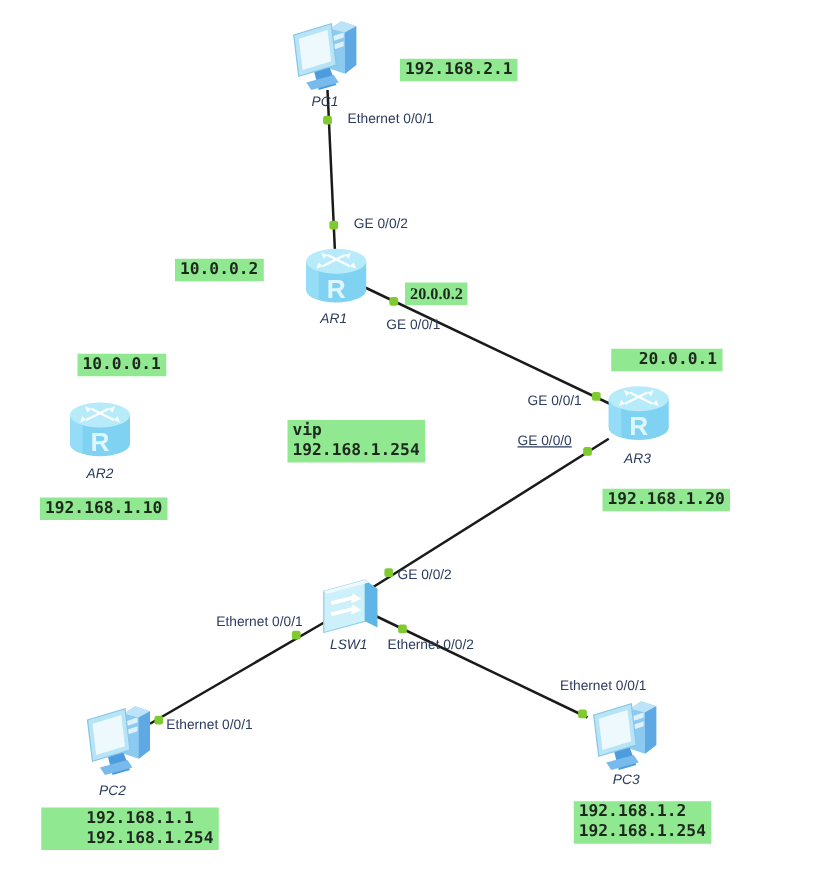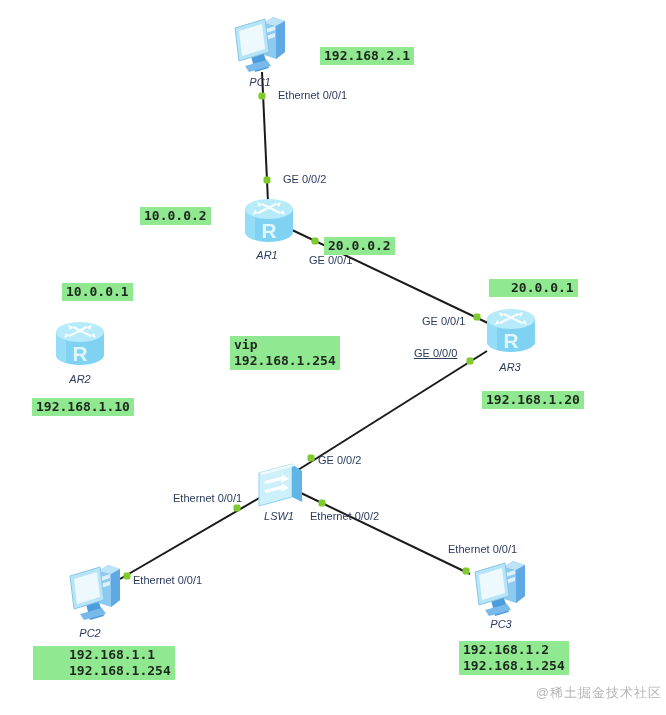--- a/index.html
+++ b/index.html
@@ -56,21 +56,20 @@
       <line x1="487" y1="351" x2="298" y2="470" stroke="#1a1a1a" stroke-width="2"></line>
       <rect x="466.5" y="357.5" width="7" height="7" rx="2" fill="#7fca2f"></rect>
       <rect x="307.5" y="454.5" width="7" height="7" rx="2" fill="#7fca2f"></rect>
       <line x1="261" y1="497" x2="120" y2="579" stroke="#1a1a1a" stroke-width="2"></line>
       <rect x="233.5" y="504.5" width="7" height="7" rx="2" fill="#7fca2f"></rect>
       <rect x="123.5" y="572.5" width="7" height="7" rx="2" fill="#7fca2f"></rect>
       <line x1="301" y1="493" x2="470" y2="574" stroke="#1a1a1a" stroke-width="2"></line>
       <rect x="318.5" y="499.5" width="7" height="7" rx="2" fill="#7fca2f"></rect>
       <rect x="462.5" y="567.5" width="7" height="7" rx="2" fill="#7fca2f"></rect>
     </svg>
-  <div class="watermark">@稀土掘金技术社区</div>
 <div class="device" style="left: 231px; top: 14px;">
       <svg width="58" height="62" viewBox="0 0 58 62">
         <polygon points="33,9 42,3 54,7 54,38 45,45 33,41" fill="#8ccaf2"></polygon>
         <polygon points="42,3 54,7 45,12 33,9" fill="#bce3f8"></polygon>
         <polygon points="45,12 54,7 54,38 45,45" fill="#5ea8e4"></polygon>
         <polygon points="35,15 44,12 44,16 35,19" fill="#ddf1fc"></polygon>
         <polygon points="35,22 44,19 44,23 35,26" fill="#ddf1fc"></polygon>
         <polygon points="20,42 32,38 38,54 24,58" fill="#4d9dde"></polygon>
         <polygon points="14,52 36,46 40,52 18,58" fill="#79baec"></polygon>
         <polygon points="4,14 34,5 38,38 8,47" fill="#b7e4f7" stroke="#86c6e6" stroke-width="1"></polygon>
@@ -188,21 +187,21 @@
     <div class="port-label" style="left: 173px; top: 492px;">Ethernet 0/0/1</div>
     <div class="port-label" style="left: 310px; top: 510px;">Ethernet 0/0/2</div>
     <div class="port-label" style="left: 133px; top: 574px;">Ethernet 0/0/1</div>
     <div class="port-label" style="left: 448px; top: 543px;">Ethernet 0/0/1</div>
     <div class="note" style="left: 320px; top: 47px;">
       <div>192.168.2.1</div>
     </div>
     <div class="note" style="left: 140px; top: 207px;">
       <div>10.0.0.2</div>
     </div>
-    <div class="note" style="left: 324px; top: 237px;">
+    <div class="note" style="left: 324px; top: 226px; font-family: Liberation Serif, serif;">
       <div>20.0.0.2</div>
     </div>
     <div class="note" style="left: 62px; top: 283px;">
       <div>10.0.0.1</div>
     </div>
     <div class="note" style="left: 230px; top: 336px;">
       <div>vip</div>
       <div>192.168.1.254</div>
     </div>
     <div class="note" style="left: 489px; top: 279px; padding-left: 22px;">

